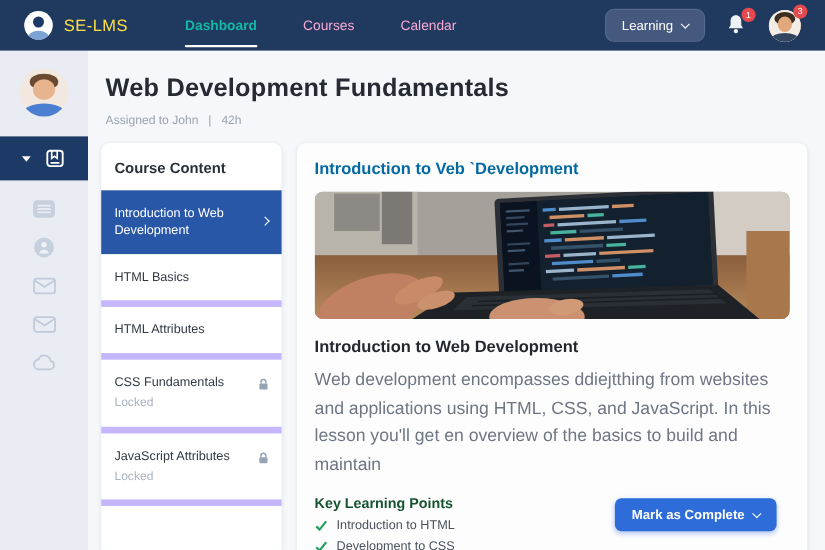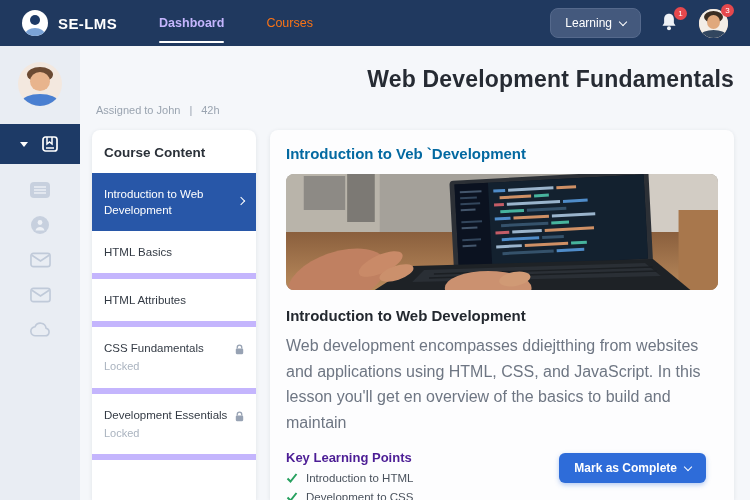--- a/index.html
+++ b/index.html
@@ -7,24 +7,24 @@
   body { font-family:"Liberation Sans", sans-serif; background:#dfe3e8; }
   .screen { position:relative; width:750px; height:500px; overflow:hidden; background:#f4f6f9; }
 
   
   .topbar { position:absolute; top:0; left:0; width:750px; height:46px; background:#20395f;
             display:flex; align-items:center; padding:0 22px; z-index:30; }
   .brand { display:flex; align-items:center; gap:10px; }
   .logo-circle { width:26px; height:26px; border-radius:50%; background:#ffffff; position:relative; overflow:hidden; }
   .logo-head { position:absolute; top:5px; left:8px; width:10px; height:10px; border-radius:50%; background:#1d3a66; }
   .logo-body { position:absolute; bottom:-5px; left:3px; width:20px; height:13px; border-radius:50% 50% 0 0; background:#7ba3d6; }
-  .brand-name { color:#ffffff; font-size:15px; font-weight:700; letter-spacing:.4px; }
+  .brand-name { color:#fde047; font-size:15px; font-weight:400; letter-spacing:.4px; }
   .topnav { display:flex; margin-left:42px; gap:42px; height:46px; align-items:center; }
-  .topnav .nav-item { position:relative; color:#f97316; font-size:12.5px; height:46px; line-height:46px; cursor:pointer; }
-  .topnav .nav-item.active { color:#c4b5fd; font-weight:700; }
+  .topnav .nav-item { position:relative; color:#f9a8d4; font-size:12.5px; height:46px; line-height:46px; cursor:pointer; }
+  .topnav .nav-item.active { color:#14b8a6; font-weight:700;margin-left:10px; }
   .topnav .nav-item.active::after { content:""; position:absolute; left:0; right:0; bottom:3px; height:2.5px; background:#ffffff; border-radius:2px; }
   .topbar-right { margin-left:auto; display:flex; align-items:center; gap:18px; }
   .learning-btn { display:flex; align-items:center; background:#44597d; border:1px solid #55698c;
                   border-radius:8px; padding:7px 14px; color:#ffffff; font-size:12px; cursor:pointer; }
   .chev-down { width:6px; height:6px; border-right:1.5px solid #fff; border-bottom:1.5px solid #fff;
                transform:rotate(45deg); margin-left:8px; margin-top:-3px; }
   .bell-wrap { position:relative; width:22px; height:22px; cursor:pointer; }
   .badge { position:absolute; top:-5px; right:-6px; min-width:13px; height:13px; border-radius:8px;
            background:#e5484d; color:#fff; font-size:8px; line-height:13px; text-align:center; padding:0 2px; }
   .avatar-top { position:relative; width:29px; height:29px; border-radius:50%; background:#e9c29a; overflow:visible; cursor:pointer; }
@@ -39,21 +39,21 @@
   .rail-avatar .hair  { position:absolute; top:5px; left:9px; width:26px; height:15px; border-radius:50%; background:#6b4a33; }
   .rail-avatar .face  { position:absolute; top:10px; left:12px; width:20px; height:19px; border-radius:50%; background:#e8b48d; }
   .rail-avatar .shirt { position:absolute; bottom:-4px; left:4px; width:36px; height:16px; border-radius:50% 50% 0 0; background:#4a7fd1; }
   .rail-active { height:40px; background:#1d3a66; display:flex; align-items:center; justify-content:center; gap:12px; cursor:pointer; }
   .caret-down { width:0; height:0; border-left:4px solid transparent; border-right:4px solid transparent; border-top:5px solid #ffffff; }
   .rail-icons { display:flex; flex-direction:column; align-items:center; gap:15px; margin-top:16px; }
   .rail-ic { width:34px; height:20px; display:flex; align-items:center; justify-content:center; cursor:pointer; }
 
   
   .main { position:absolute; top:46px; left:80px; right:0; bottom:0; display:flex; flex-direction:column; background:#f5f7fa; }
-  .page-head { padding:20px 16px 0 16px;text-align:right; }
+  .page-head { padding:20px 16px 0 16px; }
   .page-title { font-size:23px; font-weight:700; color:#262b33; letter-spacing:.2px; }
   .page-meta { margin-top:11px; font-size:11px; color:#9aa4b0; display:flex; gap:9px; align-items:center; }
   .content { flex:1; display:flex; gap:14px; padding:14px 16px 0 12px; overflow:hidden; }
 
   
   .course-card { width:164px; flex:0 0 164px; background:#ffffff; border-radius:8px 8px 0 0;
                  box-shadow:0 1px 4px rgba(30,45,70,.10); display:flex; flex-direction:column; }
   .course-head { padding:15px 12px 13px; font-size:13.5px; font-weight:700; color:#2a3038; }
   .course-item { position:relative; padding:13px 26px 13px 12px; font-size:11.5px; color:#333a44;
                  border-bottom:6px solid #c4b5fd; line-height:1.4; cursor:pointer; }
@@ -65,21 +65,21 @@
 
   
   .lesson { position:relative; flex:1; background:#fdfdfe; border-radius:8px 8px 0 0;
             box-shadow:0 1px 4px rgba(30,45,70,.10); padding:15px 16px 0 16px; overflow:hidden; }
   .lesson-title { font-size:15px; font-weight:700; color:#0369a1; }
   .lesson-img { margin-top:12px; height:116px; border-radius:8px; overflow:hidden; position:relative;
                 box-shadow:0 0 0 1px rgba(0,0,0,.04) inset; }
   .lesson-img svg { display:block; width:100%; height:100%; }
   .lesson-heading { margin-top:17px; font-size:15px; font-weight:700; color:#23282f; }
   .lesson-body { margin-top:9px; font-size:16px; line-height:1.6; color:#6e7683; max-width:438px; }
-  .kp-title { margin-top:15px; font-size:13px; font-weight:700; color:#4c1d95; }
+  .kp-title { margin-top:15px; font-size:13px; font-weight:700; color:#14532d; }
   .kp-row { display:flex; align-items:flex-end; gap:8px; margin-top:7px; font-size:11.5px; color:#4a525d; }
   .complete-btn { position:absolute; right:28px; bottom:17px; display:flex; align-items:center;
                   background:#2e6cd9; color:#ffffff; font-size:12px; font-weight:600;
                   border:none; border-radius:6px; padding:8px 15px; cursor:pointer;
                   box-shadow:0 2px 5px rgba(46,108,217,.35); }
 </style>
 </head>
 <body>
 
 <div class="screen">
@@ -88,20 +88,21 @@
     <div class="brand">
       <span class="logo-circle">
         <span class="logo-head"></span>
           <span class="logo-body"></span>
       </span>
       <span class="brand-name">SE-LMS</span>
     </div>
     <nav class="topnav">
       <span class="nav-item active">Dashboard</span>
       <span class="nav-item">Courses</span>
+      <span class="nav-item">Calendar</span>
     </nav>
     <div class="topbar-right">
       <button class="learning-btn">
         <span>Learning</span>
         <span class="chev-down"></span>
       </button>
       <div class="bell-wrap">
         <svg viewBox="0 0 16 16" width="20" height="20">
           <path d="M8 1.4c-2.4 0-3.9 1.8-3.9 4.2v3.1L2.8 10.9h10.4L11.9 8.7V5.6C11.9 3.2 10.4 1.4 8 1.4z" fill="#eef2f7"></path>
           <circle cx="8" cy="13" r="1.6" fill="#eef2f7"></circle>
@@ -197,21 +198,21 @@
           <span>CSS Fundamentals</span>
           <div class="course-sub">Locked</div>
           <span class="lock-wrap">
             <svg viewBox="0 0 14 14" width="13" height="13">
               <rect x="3" y="6" width="8" height="6" rx="1.2" fill="#97a2b3"></rect>
               <path d="M4.6 6V4.6a2.4 2.4 0 0 1 4.8 0V6" fill="none" stroke="#97a2b3" stroke-width="1.4"></path>
             </svg>
           </span>
         </div>
         <div class="course-item">
-          <span>Development Essentials</span>
+          <span>JavaScript Attributes</span>
           <div class="course-sub">Locked</div>
           <span class="lock-wrap">
             <svg viewBox="0 0 14 14" width="13" height="13">
               <rect x="3" y="6" width="8" height="6" rx="1.2" fill="#97a2b3"></rect>
               <path d="M4.6 6V4.6a2.4 2.4 0 0 1 4.8 0V6" fill="none" stroke="#97a2b3" stroke-width="1.4"></path>
             </svg>
           </span>
         </div>
       </section>
 

